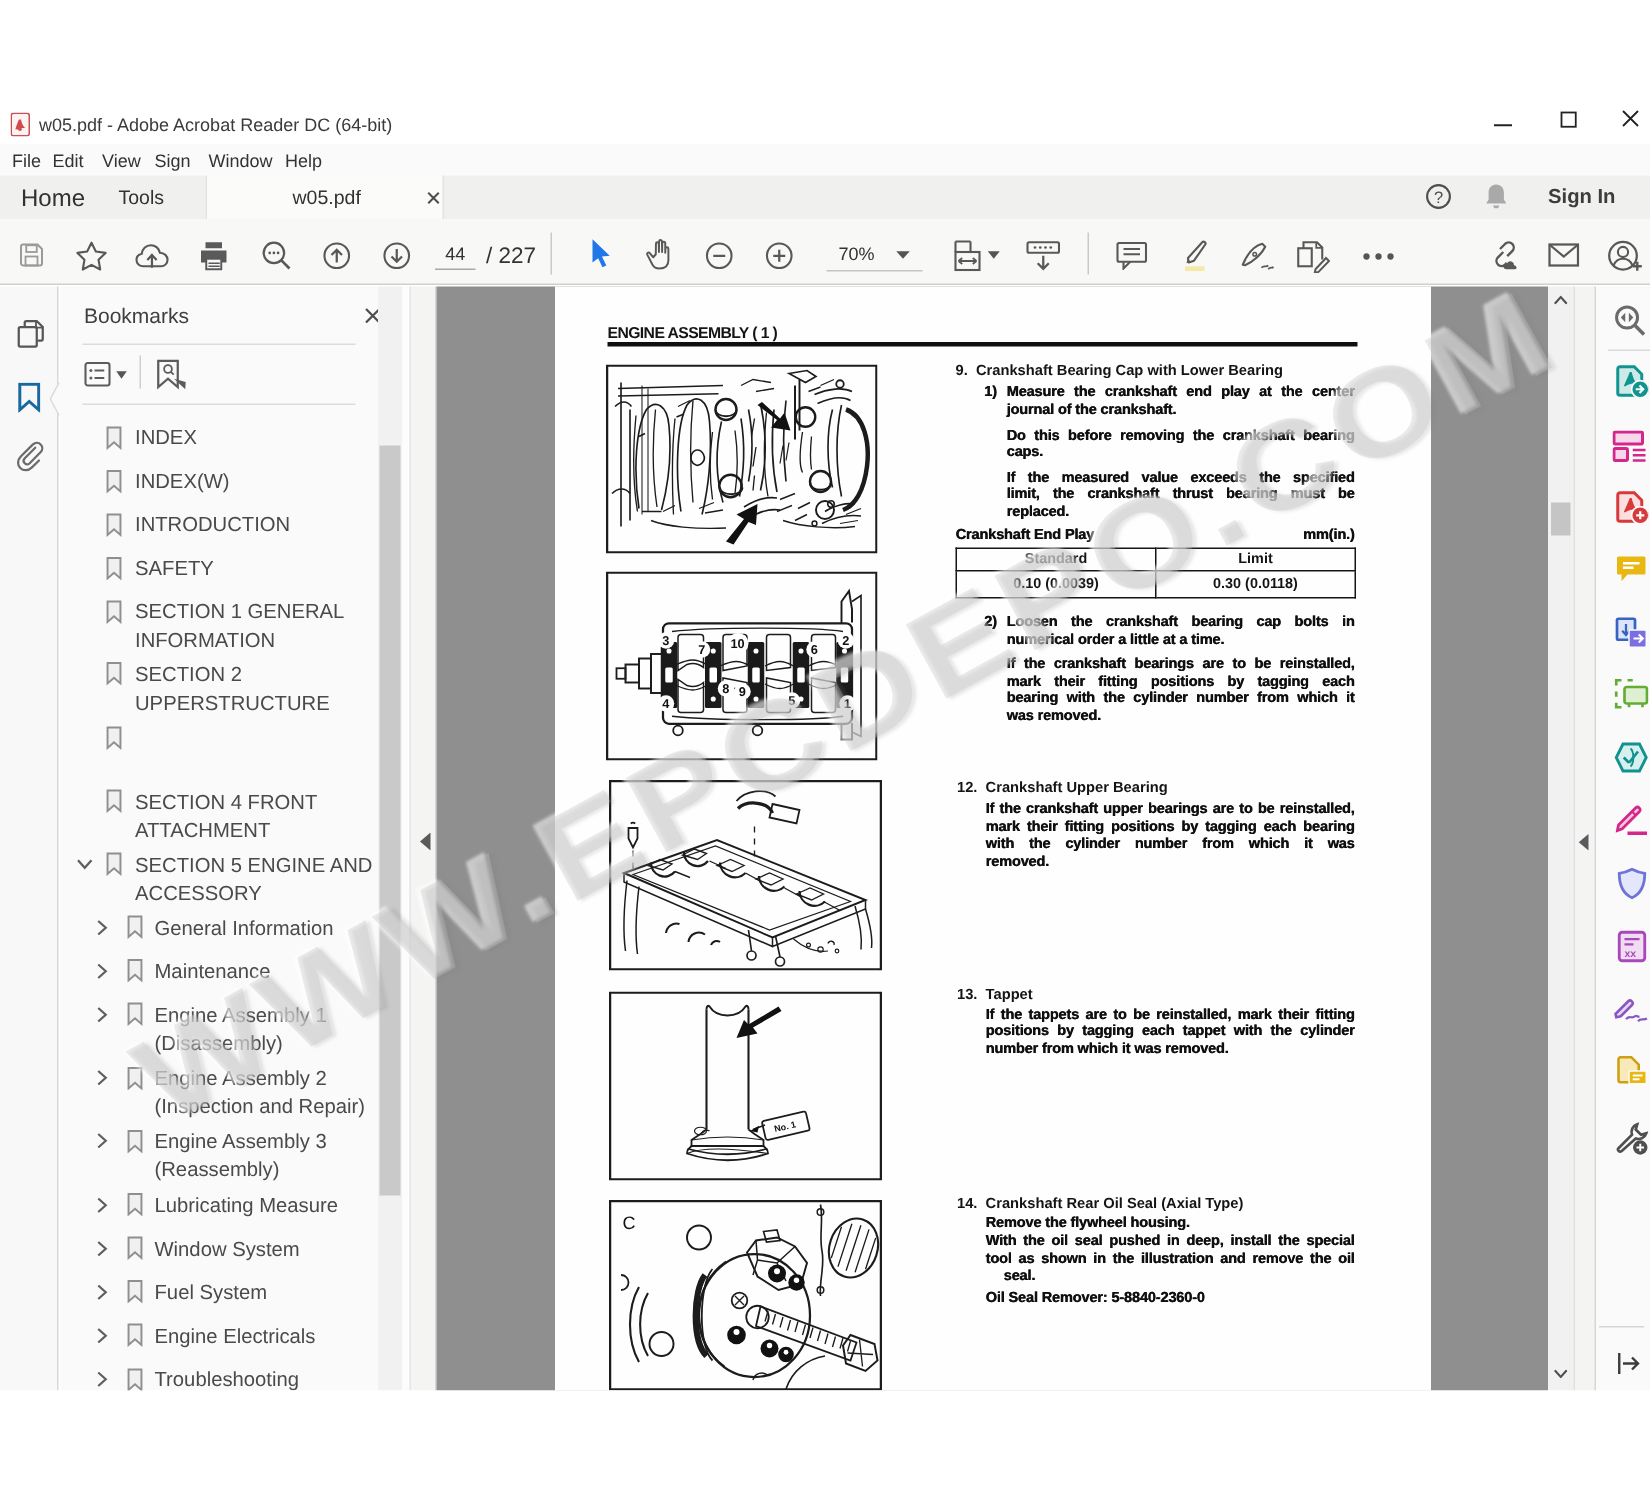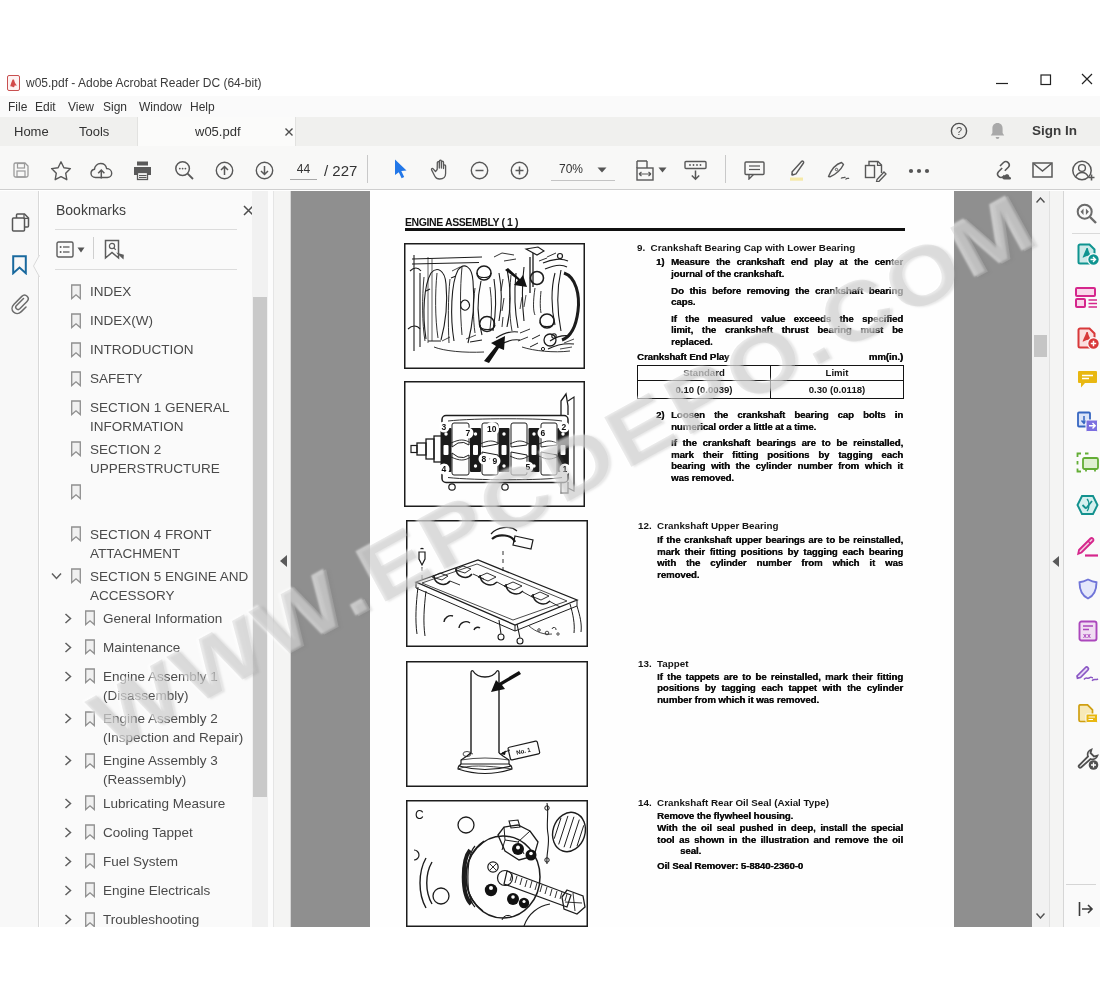--- a/index.html
+++ b/index.html
@@ -34,21 +34,21 @@
   <div class="abs" style="left:0;top:96px;width:1100px;height:21px;background:#fafafa;font-size:12px;color:#333;">
     <span class="abs" style="left:8px;top:4px;">File</span>
     <span class="abs" style="left:35px;top:4px;">Edit</span>
     <span class="abs" style="left:68px;top:4px;">View</span>
     <span class="abs" style="left:103px;top:4px;">Sign</span>
     <span class="abs" style="left:139px;top:4px;">Window</span>
     <span class="abs" style="left:190px;top:4px;">Help</span>
   </div>
 
   <div class="abs" style="left:0;top:117px;width:1100px;height:29px;background:#f0f0ee;">
-    <span class="abs" style="left:14px;top:7px;font-size:13px;color:#323232;">Home</span>
+    <span class="abs" style="left:14px;top:7px;font-size:16px;color:#323232;">Home</span>
     <span class="abs" style="left:79px;top:7px;font-size:13px;color:#323232;">Tools</span>
     <div class="abs" style="left:137px;top:0;width:159px;height:29px;background:#fbfbfa;border-left:1px solid #e2e2e0;border-right:1px solid #e2e2e0;"></div>
     <span class="abs" style="left:195px;top:7px;font-size:13px;color:#323232;">w05.pdf</span>
     <svg class="abs" style="left:284px;top:10px" width="10" height="10">
         <path d="M1.5 1.5 L8.5 8.5 M8.5 1.5 L1.5 8.5" stroke="#4d4d4d" stroke-width="1.4"></path>
       </svg>
 
     <svg class="abs" style="left:950px;top:5px" width="18" height="18">
         <circle cx="9" cy="9" r="7.6" fill="none" stroke="#4f4f4f" stroke-width="1.4"></circle>
         <text x="9" y="13" font-size="11" fill="#4f4f4f" text-anchor="middle" font-family="Liberation Sans">?</text>
@@ -324,21 +324,21 @@
     <svg class="bkf" style="left:44px;top:604px" width="12" height="16">
         <path d="M1.7 1 L10.3 1 L10.3 14.6 L6 10.8 L1.7 14.6 Z" fill="#f0f0f0" stroke="#8f8f8f" stroke-width="1.3"></path>
       </svg>
     <span class="abs" style="left:63px;top:602.5px;">Lubricating Measure</span>
     <svg class="abs" style="left:24px;top:635.5px" width="8" height="11">
         <path d="M1.5 1 L6.5 5.5 L1.5 10" stroke="#5f5f5f" fill="none" stroke-width="1.5"></path>
       </svg>
     <svg class="bkf" style="left:44px;top:633px" width="12" height="16">
         <path d="M1.7 1 L10.3 1 L10.3 14.6 L6 10.8 L1.7 14.6 Z" fill="#f0f0f0" stroke="#8f8f8f" stroke-width="1.3"></path>
       </svg>
-    <span class="abs" style="left:63px;top:631.5px;">Cooling Tappet</span>
+    <span class="abs" style="left:63px;top:631.5px;">Window System</span>
     <svg class="abs" style="left:24px;top:664.5px" width="8" height="11">
         <path d="M1.5 1 L6.5 5.5 L1.5 10" stroke="#5f5f5f" fill="none" stroke-width="1.5"></path>
       </svg>
     <svg class="bkf" style="left:44px;top:662px" width="12" height="16">
         <path d="M1.7 1 L10.3 1 L10.3 14.6 L6 10.8 L1.7 14.6 Z" fill="#f0f0f0" stroke="#8f8f8f" stroke-width="1.3"></path>
       </svg>
     <span class="abs" style="left:63px;top:660.5px;">Fuel System</span>
     <svg class="abs" style="left:24px;top:693.5px" width="8" height="11">
         <path d="M1.5 1 L6.5 5.5 L1.5 10" stroke="#5f5f5f" fill="none" stroke-width="1.5"></path>
       </svg>
@@ -421,21 +421,21 @@
 
     <div class="abs" style="left:268px;top:467px;font-size:9.8px;font-weight:bold;white-space:nowrap;">13.&nbsp;&nbsp;Tappet</div>
     <div class="abs pt jl" style="left:287px;top:479.5px;width:246px;">If the tappets are to be reinstalled, mark their fitting</div>
     <div class="abs pt jl" style="left:287px;top:491.2px;width:246px;">positions by tagging each tappet with the cylinder</div>
     <div class="abs pt" style="left:287px;top:502.9px;width:246px;">number from which it was removed.</div>
 
     <div class="abs" style="left:268px;top:606px;font-size:9.8px;font-weight:bold;white-space:nowrap;">14.&nbsp;&nbsp;Crankshaft Rear Oil Seal (Axial Type)</div>
     <div class="abs pt" style="left:287px;top:618.5px;">Remove the flywheel housing.</div>
     <div class="abs pt jl" style="left:287px;top:631.0px;width:246px;">With the oil seal pushed in deep, install the special</div>
     <div class="abs pt jl" style="left:287px;top:642.7px;width:246px;">tool as shown in the illustration and remove the oil</div>
-    <div class="abs pt" style="left:298px;top:654.4px;width:246px;padding-left:12px;">seal.</div>
+    <div class="abs pt" style="left:287px;top:654.4px;width:246px;padding-left:12px;">seal.</div>
     <div class="abs pt" style="left:287px;top:668.5px;">Oil Seal Remover: 5-8840-2360-0</div>
 
     <svg class="abs" style="left:34px;top:52px" width="181" height="126" viewBox="0 0 181 126" fill="none" stroke="#1c1c1c" stroke-width="1.1">
       <rect x="0.75" y="0.75" width="179.5" height="124.5" stroke-width="1.5"></rect>
       <path d="M8 16 L78 14"></path>
         <path d="M8 21 L75 19.5"></path>
         <path d="M10 12 L10 108"></path>
         <path d="M16 30 L16 104"></path>
       <path d="M6 28 C10 24 14 24 17 28 M4 86 C8 82 13 82 16 86"></path>
       <path d="M22 96 C18 70 20 42 27 30 C33 23 41 27 42 41 C44 62 41 82 37 97"></path>

